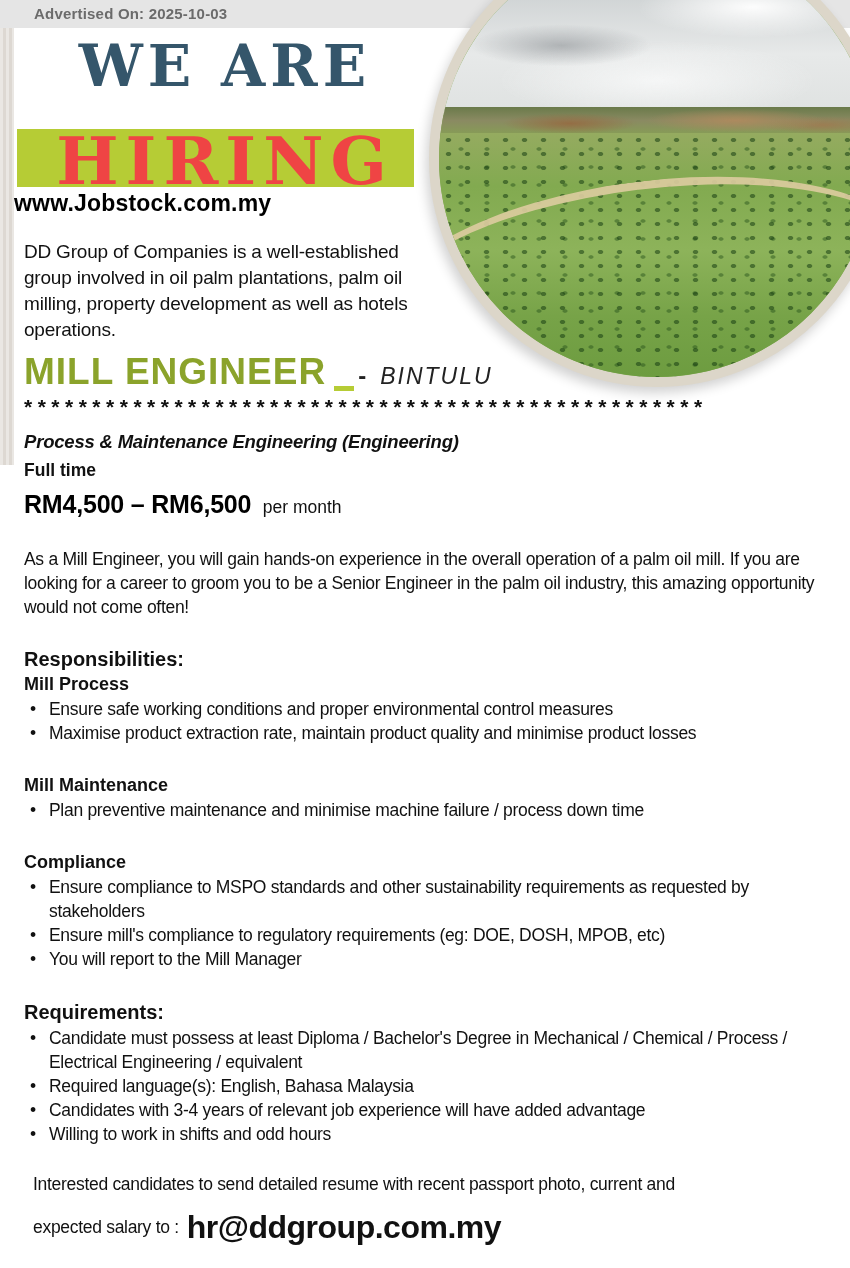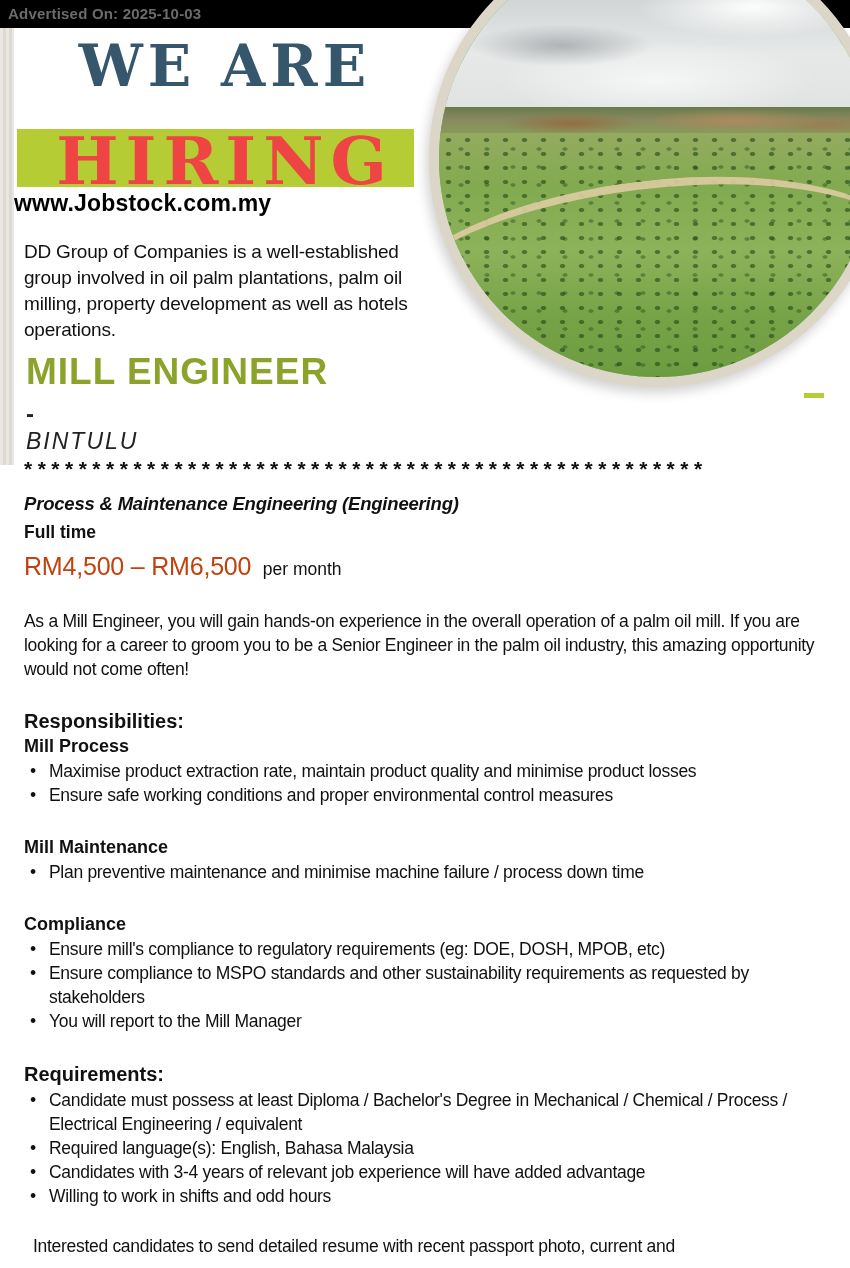--- a/index.html
+++ b/index.html
@@ -1,20 +1,20 @@
 <!DOCTYPE html>
 <html><head>
 <meta charset="utf-8">
 <style>
   html,body{margin:0;padding:0;}
   body{font-family:"Liberation Sans",sans-serif;background:#fff;}
   .page{position:relative;width:850px;height:1268px;background:#ffffff;overflow:hidden;margin:0 auto;}
 
   
-  .topbar{position:absolute;top:0;left:0;right:0;height:28px;background:#000000;z-index:1;}
+  .topbar{position:absolute;top:0;left:0;right:0;height:28px;background:#e5e5e5;z-index:1;padding-left:26px;}
   .topbar span{display:block;padding-left:8px;line-height:27px;font-size:15px;font-weight:bold;color:#6b6b6b;letter-spacing:0.2px;}
 
   
   .left-strip{position:absolute;top:28px;left:0;width:14px;height:437px;z-index:1;
     background:repeating-linear-gradient(90deg,#eae7e3 0 3px,#ddd8d2 3px 6px);}
 
   
   .logo-block{position:absolute;left:14px;top:36px;width:422px;z-index:3;}
   .we-are{font-family:"DejaVu Serif",serif;font-weight:bold;font-size:57px;line-height:1.05;
     color:#35566b;text-align:center;letter-spacing:5px;}
@@ -46,31 +46,31 @@
     background-image:
       radial-gradient(rgba(23,62,18,.55) 2.2px,transparent 3.2px),
       radial-gradient(rgba(34,78,24,.45) 2px,transparent 3px),
       linear-gradient(to bottom,#95ab60 0%,#82aa50 22%,#8db35a 48%,#77a348 75%,#6d9c40 100%);
     background-size:19px 14px,26px 18px,100% 100%;background-position:0 0,9px 7px,0 0;}
   .p-path{position:absolute;left:-14%;top:55%;width:125%;height:48%;border-radius:50%;
     border-top:8px solid rgba(219,203,158,.92);transform:rotate(-7deg);}
 
   
   .content{position:absolute;left:0;top:352px;right:0;padding:0 24px;color:#111;z-index:3;}
-  .title-row{display:flex;align-items:baseline;white-space:nowrap;flex-direction:column;}
+  .title-row{display:flex;align-items:baseline;white-space:nowrap;}
   .job-title{font-size:37px;font-weight:bold;color:#8ba32b;letter-spacing:1px;line-height:1.1;}
   .title-underscore{display:inline-block;width:20px;height:5px;background:#b6cc35;margin:0 2px 2px 8px;align-self:flex-end;}
   .title-sep{font-size:24px;font-weight:bold;color:#222;margin:0 14px 0 2px;}
   .job-location{font-size:23px;color:#222;letter-spacing:2px;font-style:italic;}
   .stars{margin-top:3px;font-size:21px;font-weight:bold;color:#101010;letter-spacing:5.5px;
     white-space:nowrap;overflow:hidden;width:717px;line-height:1;}
   .category{margin-top:14px;font-size:18.5px;font-weight:bold;font-style:italic;letter-spacing:-0.2px;}
   .emptype{margin-top:7px;font-size:17.5px;font-weight:bold;}
   .salary-row{margin-top:9px;}
-  .salary{font-size:25px;font-weight:normal;color:#c2410c;letter-spacing:-0.2px;}
+  .salary{font-size:25px;font-weight:bold;color:#000000;letter-spacing:-0.2px;}
   .salary-period{font-size:17.5px;color:#111;margin-left:7px;text-align:center;}
   .body-text{font-size:17.5px;line-height:1.38;letter-spacing:-0.3px;}
   .intro{margin-top:28px;max-width:806px;}
   .sec-heading{margin-top:29px;font-size:20px;font-weight:bold;}
   .grp-title{font-size:18px;font-weight:bold;margin-top:3px;}
   .grp-gap{margin-top:29px;}
   ul.blist{list-style:none;margin:3px 0 0 0;padding:0;max-width:792px;}
   ul.blist li{position:relative;padding-left:25px;font-size:17.5px;line-height:1.37;letter-spacing:-0.3px;}
   ul.blist li::before{content:"\2022";position:absolute;left:6px;top:0;font-size:17.5px;}
   .footer-block{margin-top:27px;padding-left:9px;}
@@ -126,33 +126,33 @@
       <span class="salary">RM4,500 – RM6,500</span>
       <span class="salary-period">per month</span>
     </div>
 
     <p class="body-text intro">As a Mill Engineer, you will gain hands-on experience in the overall operation of a palm oil mill. If you are looking for a career to groom you to be a Senior Engineer in the palm oil industry, this amazing opportunity would not come often!</p>
 
     <div class="sec-heading">Responsibilities:</div>
 
     <div class="grp-title">Mill Process</div>
     <ul class="blist">
+      <li>Ensure safe working conditions and proper environmental control measures</li>
       <li>Maximise product extraction rate, maintain product quality and minimise product losses</li>
-      <li>Ensure safe working conditions and proper environmental control measures</li>
     </ul>
 
     <div class="grp-title grp-gap">Mill Maintenance</div>
     <ul class="blist">
       <li>Plan preventive maintenance and minimise machine failure / process down time</li>
     </ul>
 
     <div class="grp-title grp-gap">Compliance</div>
     <ul class="blist">
+      <li>Ensure compliance to MSPO standards and other sustainability requirements as requested by stakeholders</li>
       <li>Ensure mill's compliance to regulatory requirements (eg: DOE, DOSH, MPOB, etc)</li>
-      <li>Ensure compliance to MSPO standards and other sustainability requirements as requested by stakeholders</li>
       <li>You will report to the Mill Manager</li>
     </ul>
 
     <div class="sec-heading">Requirements:</div>
     <ul class="blist">
       <li>Candidate must possess at least Diploma / Bachelor's Degree in Mechanical / Chemical / Process / Electrical Engineering / equivalent</li>
       <li>Required language(s): English, Bahasa Malaysia</li>
       <li>Candidates with 3-4 years of relevant job experience will have added advantage</li>
       <li>Willing to work in shifts and odd hours</li>
     </ul>

